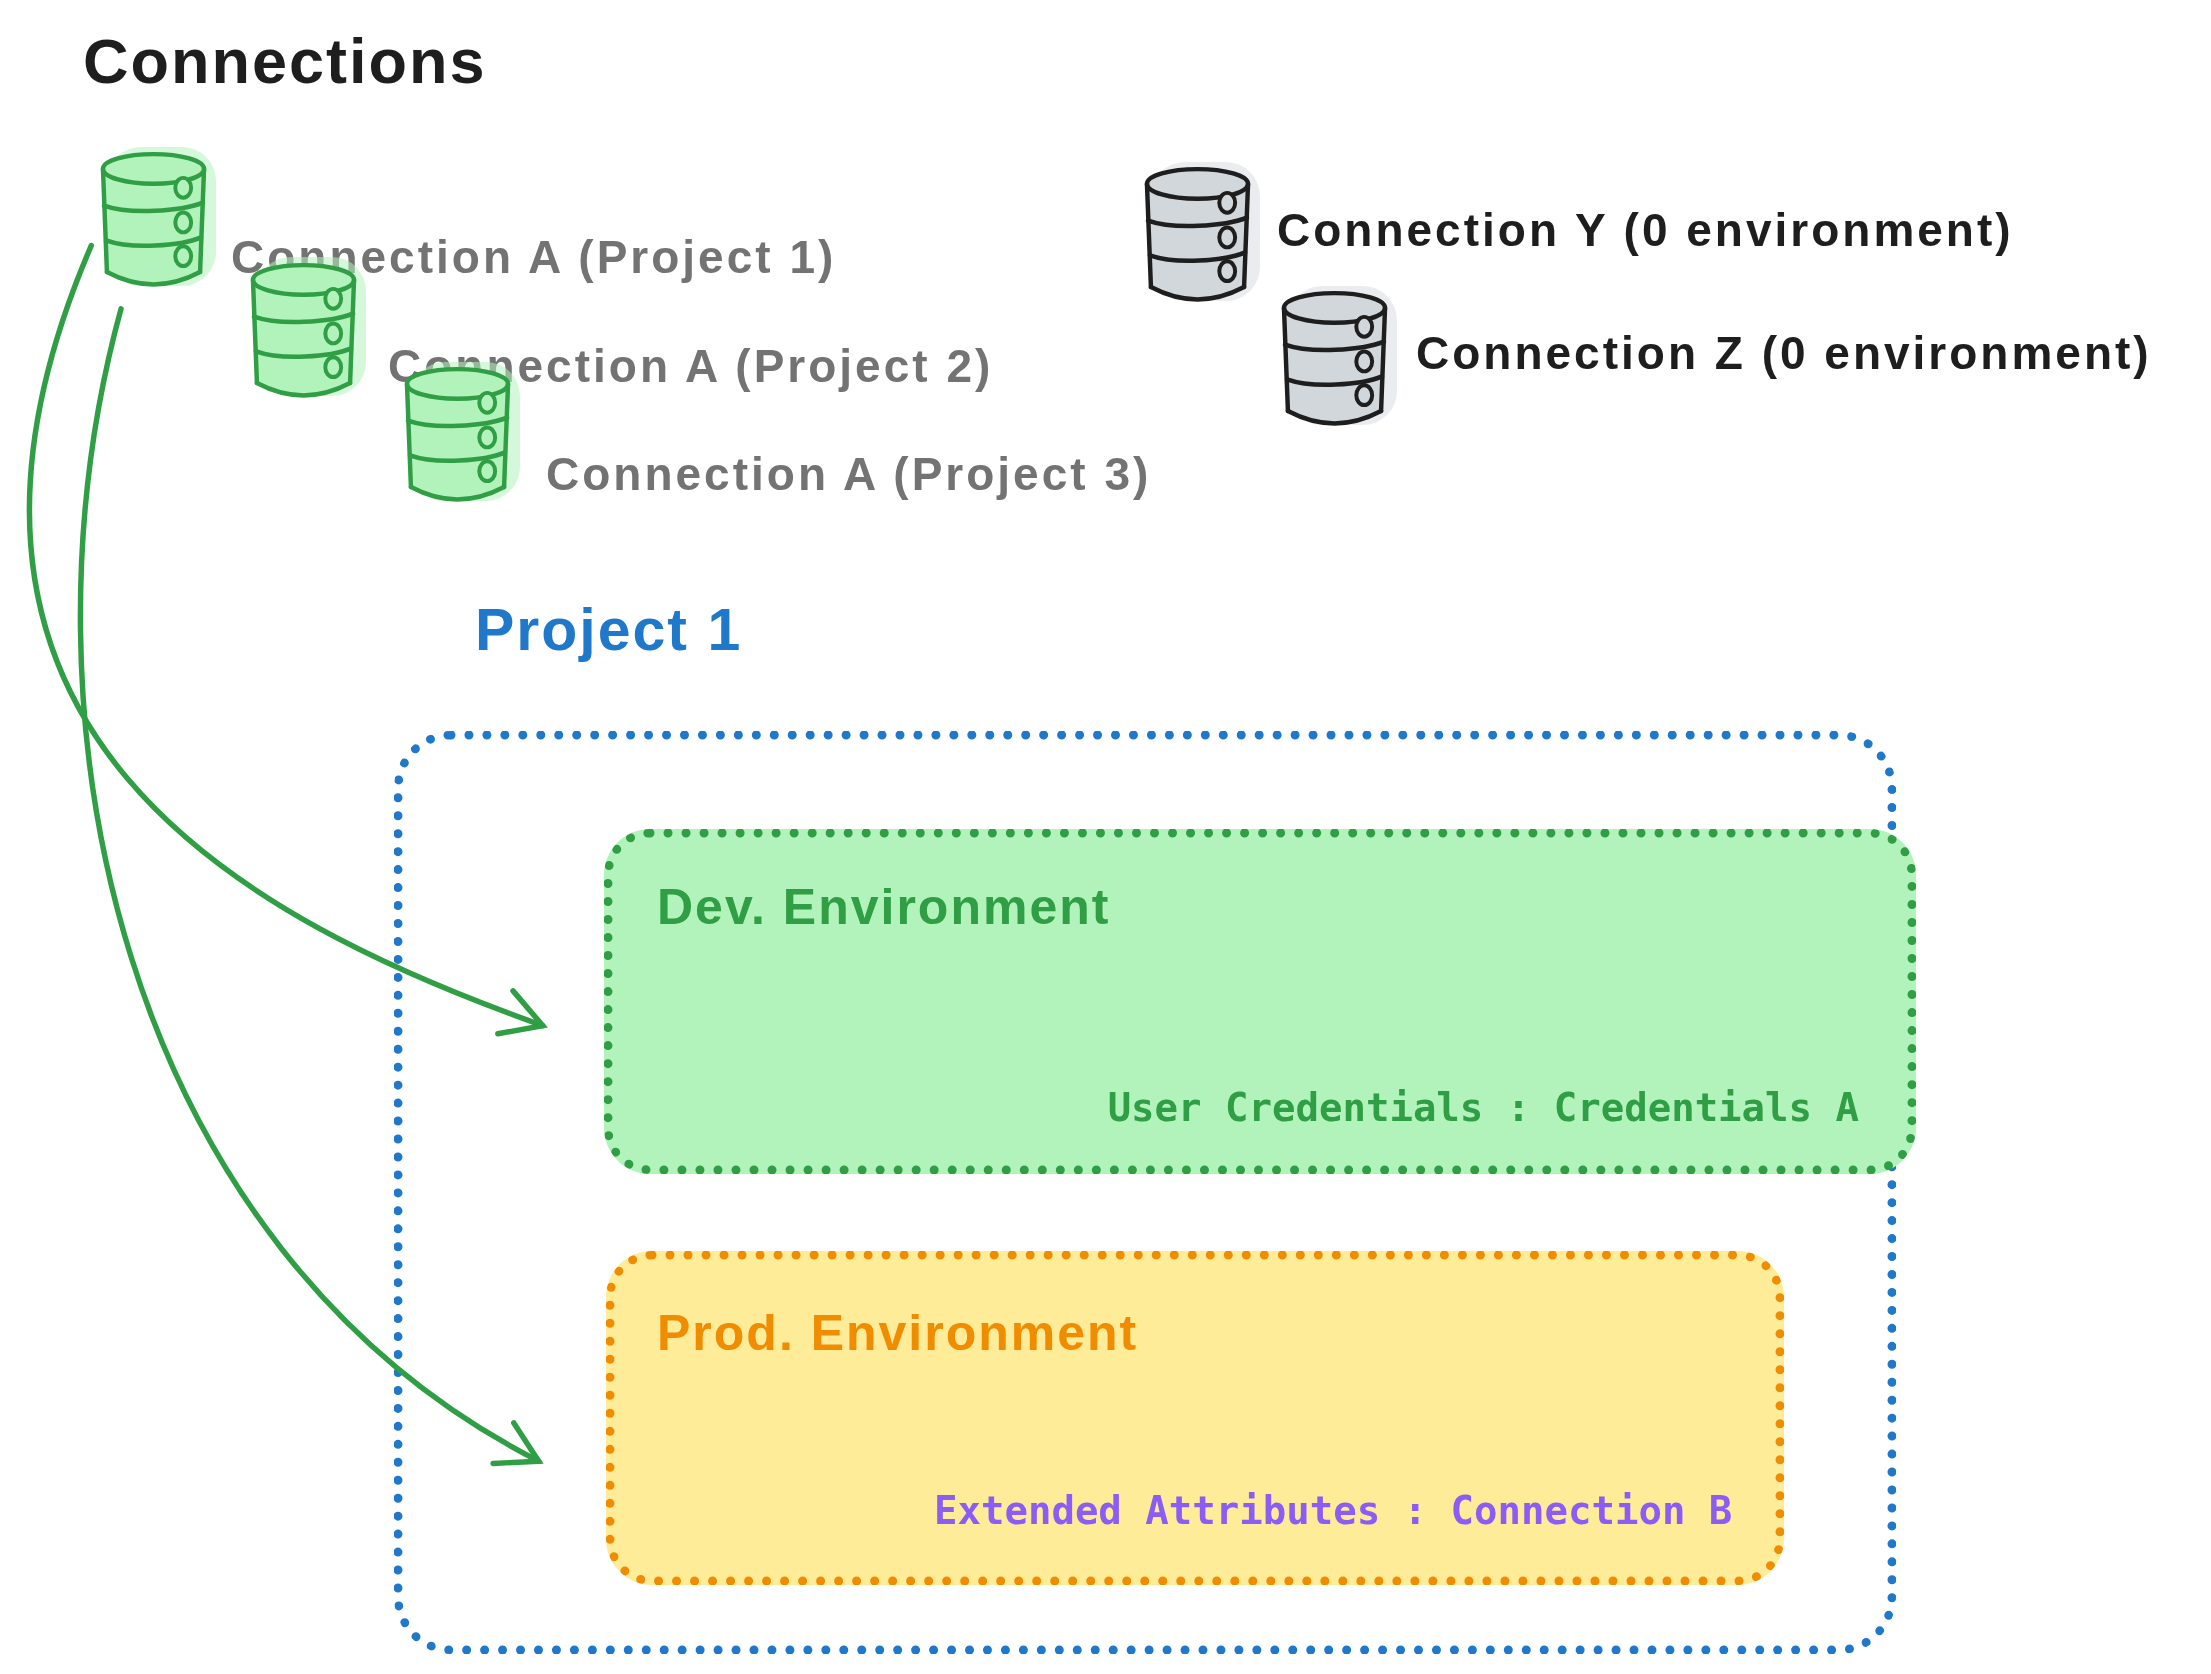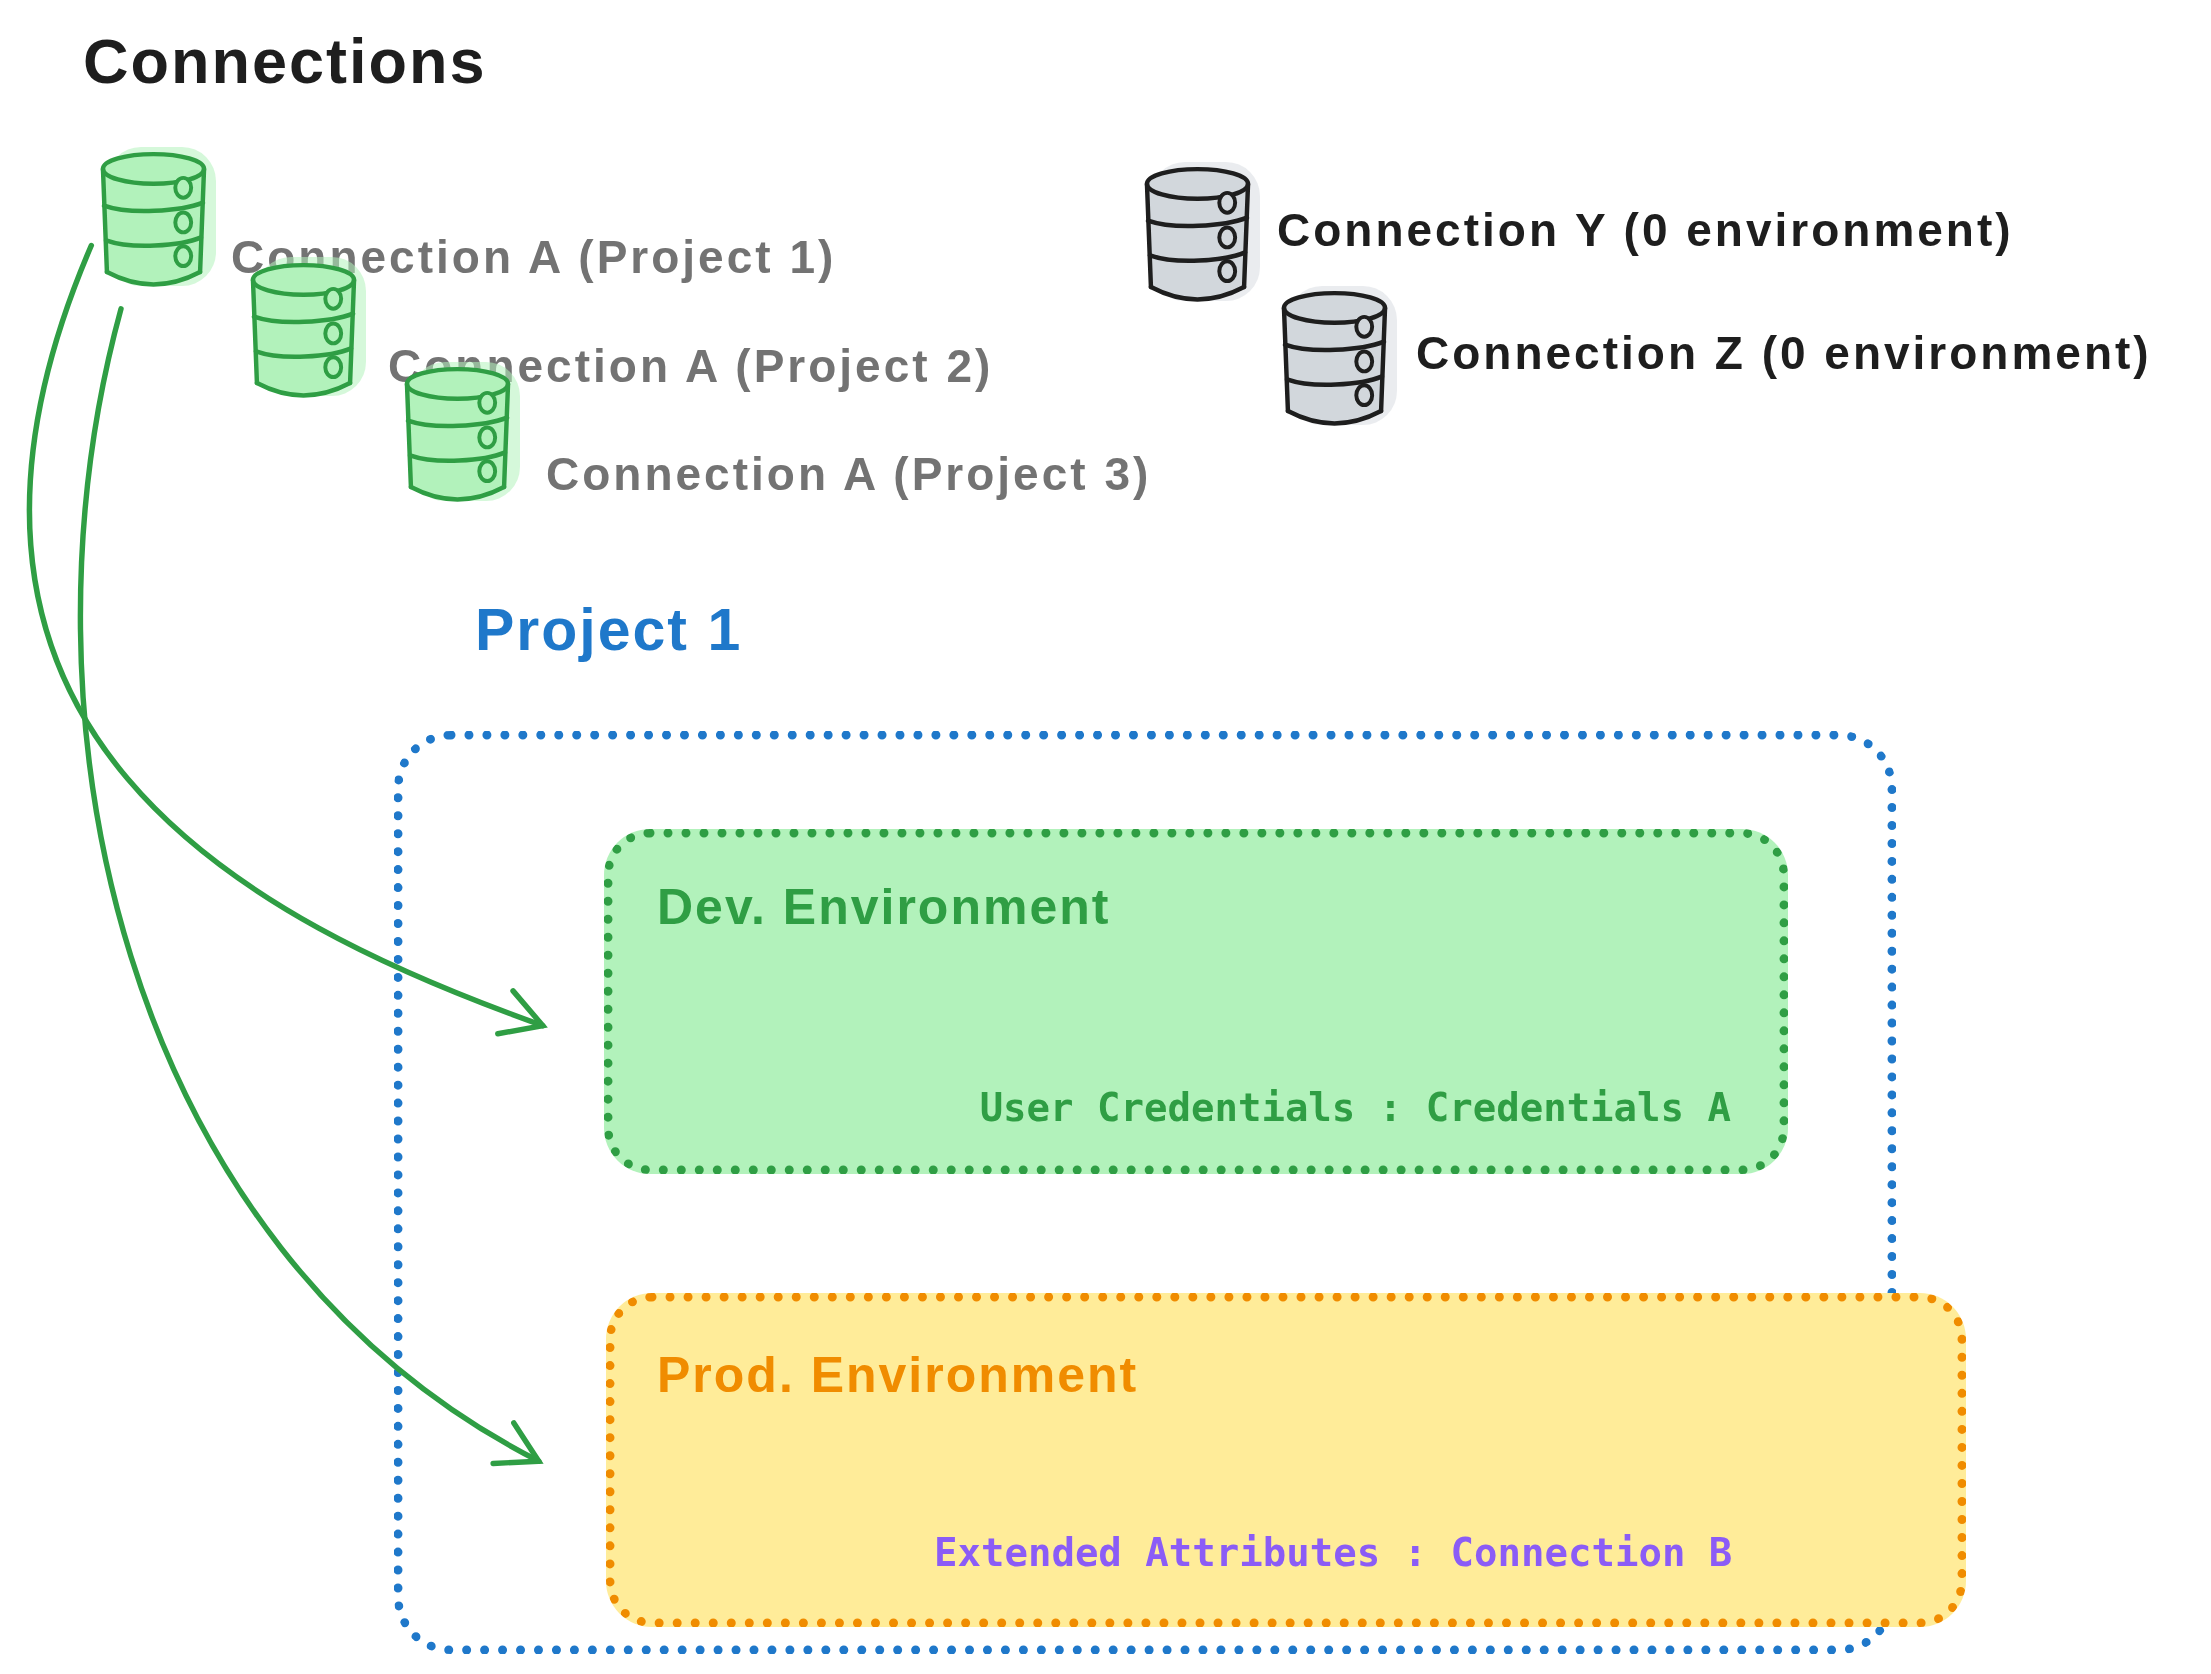--- a/index.html
+++ b/index.html
@@ -42,30 +42,29 @@
     border: 9px dotted #1f78ca;
     border-radius: 57px;
     box-sizing: border-box;
   }
   .env-box {
     border-radius: 46px;
     box-sizing: border-box;
   }
   .dev-box {
     left: 604px; top: 829px;
-    width: 1184px; height: 345px;
+    width: 1312px; height: 345px;
     background: #b2f2bb;
     border: 9px dotted #2f9e44;
   }
   .prod-box {
     left: 606px; top: 1250px;
-    width: 1360px; height: 334px;
+    width: 1178px; height: 334px;
     background: #ffec99;
     border: 9px dotted #f08c00;
-    margin-top: 42px;
   }
   .env-title {
     font-size: 50px; font-weight: 600;
     letter-spacing: 2px; line-height: 1.1;
     white-space: nowrap;
   }
   .dev-title { left: 44px; top: 42px; color: #2f9e44; }
   .prod-title { left: 42px; top: 46px; color: #f08c00; }
 
   .mono {

